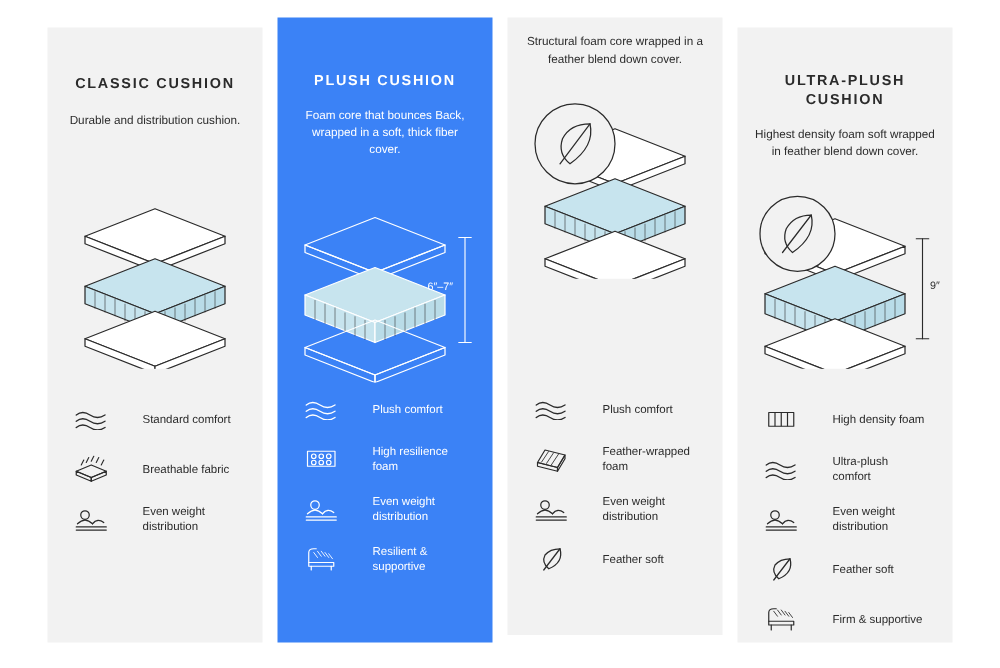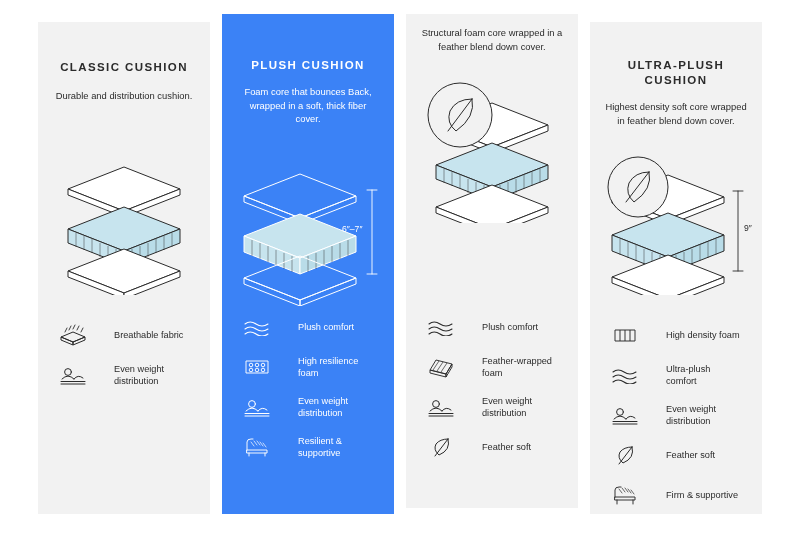--- a/index.html
+++ b/index.html
@@ -161,20 +161,32 @@
             <path d="M86 104 L142 126 L86 148 L30 126 Z"></path>
             <path d="M30 126 L30 132 L86 154 L86 148 Z"></path>
             <path d="M142 126 L142 132 L86 154 L86 148 Z"></path>
           </g>
         </svg>
       </div>
 
       <div class="features">
         <div class="feature">
           <span class="feature-icon">
+            <svg width="28" height="18" viewBox="0 0 28 18">
+              <g fill="none" stroke="#2b2b2b" stroke-width="1.1" stroke-linecap="round">
+                <path d="M2 6 Q7 2 13 6 T25 6"></path>
+                <path d="M2 11 Q7 7 13 11 T25 11"></path>
+                <path d="M2 16 Q7 12 13 16 T25 16"></path>
+              </g>
+            </svg>
+          </span>
+          <span class="feature-label">Standard comfort</span>
+        </div>
+        <div class="feature">
+          <span class="feature-icon">
             <svg width="28" height="22" viewBox="0 0 28 22">
               <g fill="none" stroke="#2b2b2b" stroke-width="1" stroke-linejoin="round">
                 <path d="M14 8 L26 13 L14 18 L2 13 Z"></path>
                 <path d="M2 13 L2 16 L14 21 L14 18 Z"></path>
                 <path d="M26 13 L26 16 L14 21 L14 18 Z"></path>
                 <g stroke-width="0.9" stroke-linecap="round">
                   <path d="M6 8 L8 4"></path>
                     <path d="M10 6 L12 2"></path>
                     <path d="M14 5 L16 1"></path>
                   <path d="M18 6 L20 2"></path>
@@ -409,21 +421,21 @@
               </g>
             </svg>
           </span>
           <span class="feature-label">Feather soft</span>
         </div>
       </div>
     </div>
 
     <div class="card light c4">
       <div class="card-title">ULTRA-PLUSH CUSHION</div>
-      <div class="card-desc">Highest density soft core wrapped in feather blend down cover.</div>
+      <div class="card-desc">Highest density foam soft wrapped in feather blend down cover.</div>
 
       <div class="diagram">
         <svg width="172" height="150" viewBox="0 0 172 150">
           <g fill="#ffffff" stroke="#2b2b2b" stroke-width="1" stroke-linejoin="round">
             <path d="M78 30 L134 52 L78 74 L22 52 Z"></path>
             <path d="M22 52 L22 58 L78 80 L78 74 Z"></path>
             <path d="M134 52 L134 58 L78 80 L78 74 Z"></path>
           </g>
           <g stroke="#2b2b2b" stroke-width="1" stroke-linejoin="round">
             <path d="M78 68 L134 90 L78 112 L22 90 Z" fill="#c7e4ee"></path>

